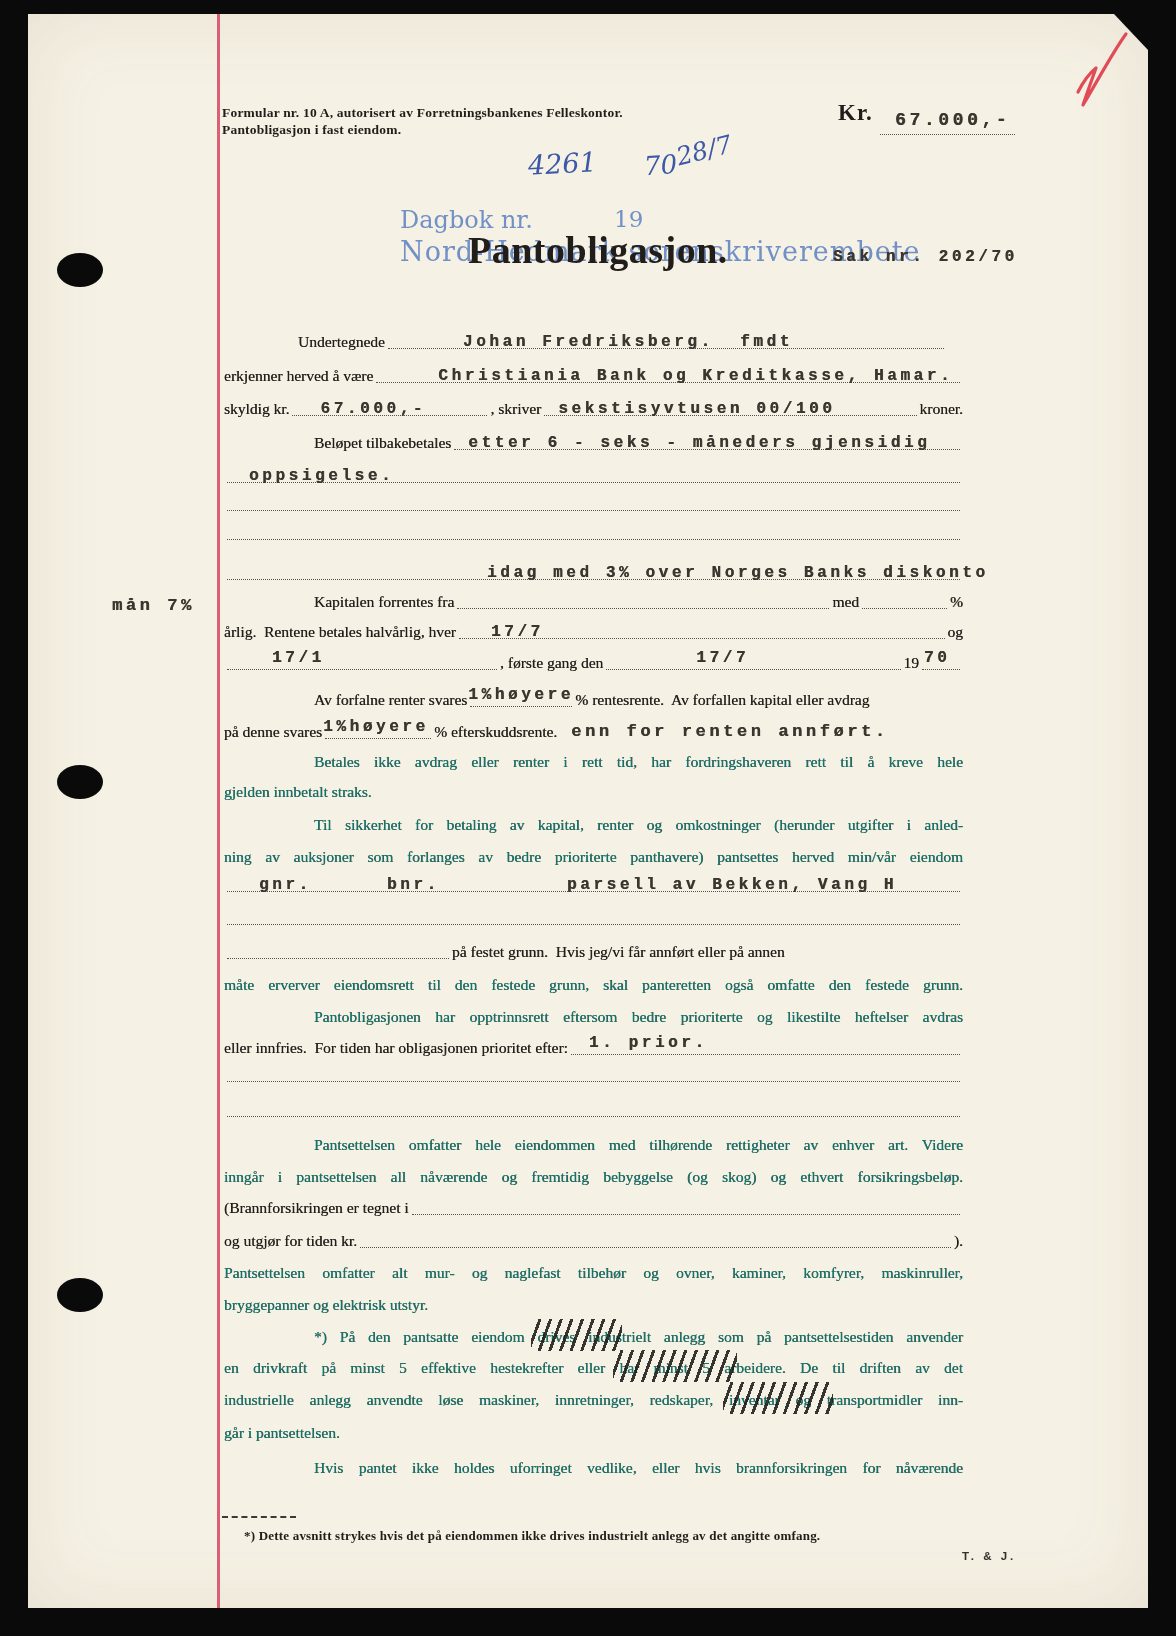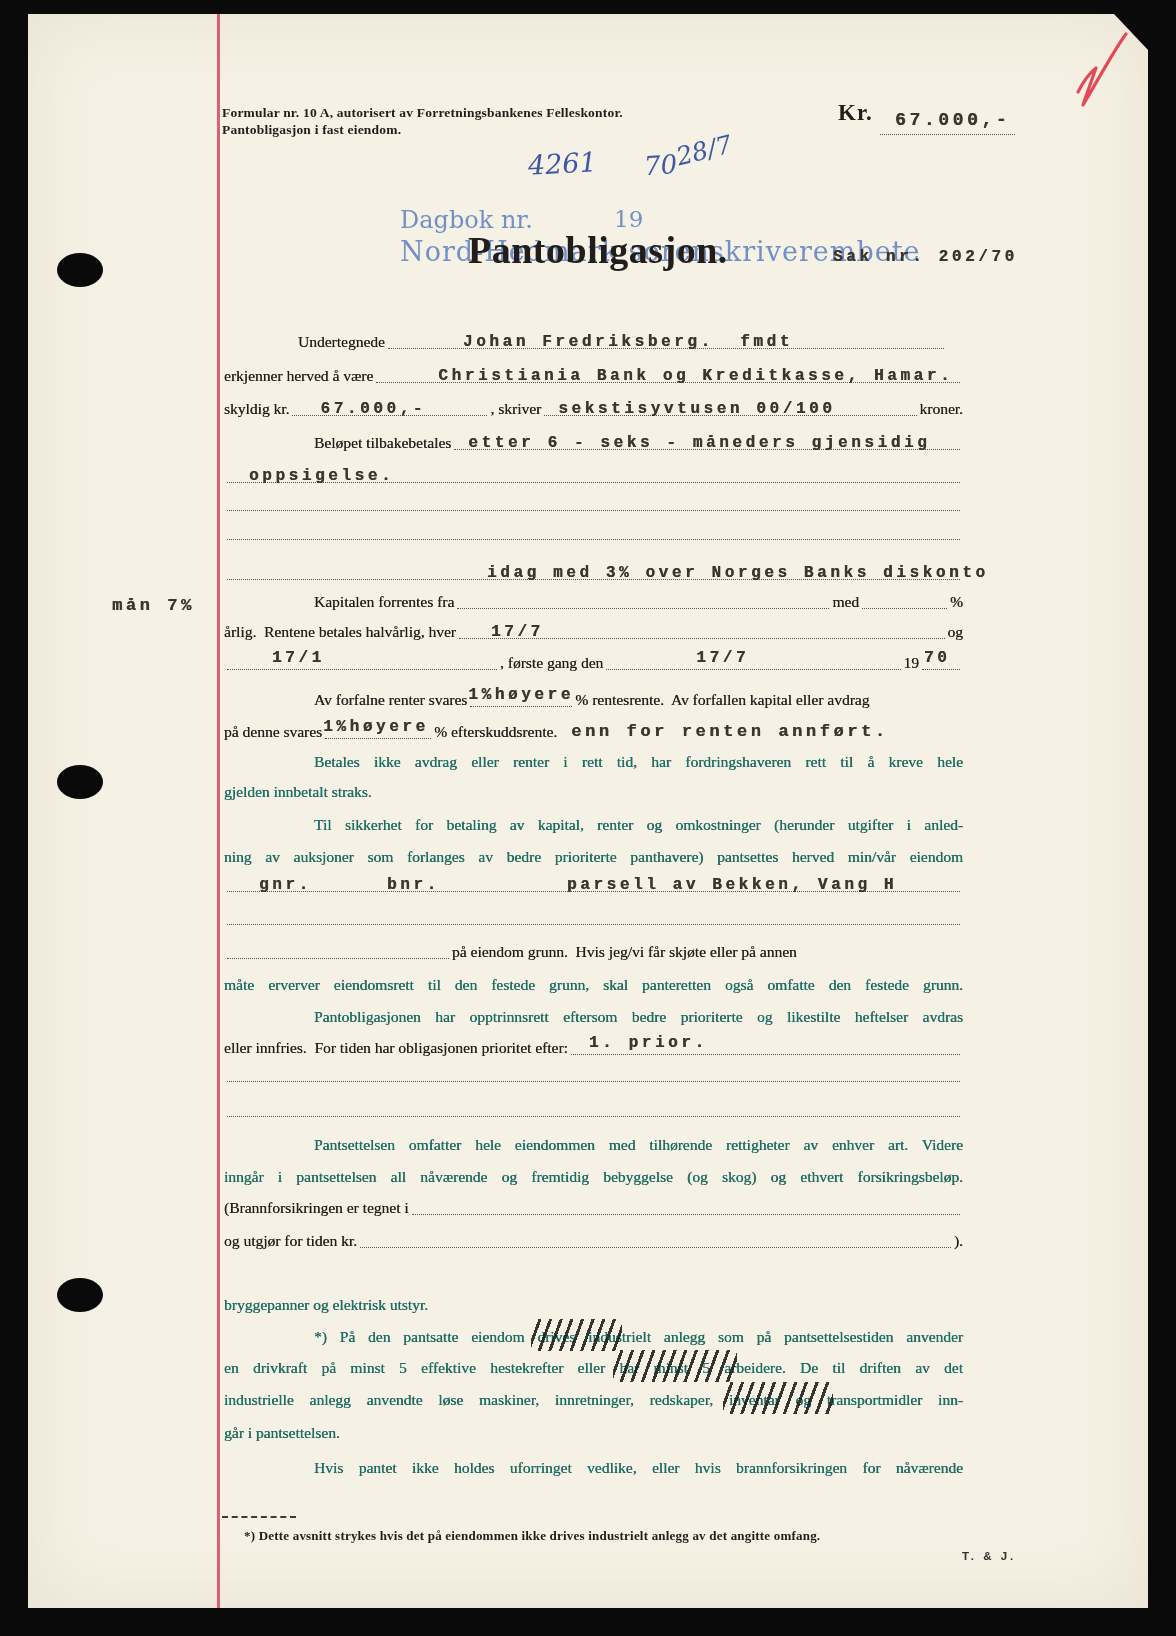--- a/index.html
+++ b/index.html
@@ -184,21 +184,21 @@
       <span class="tw tw-abs" style="left:340px">parsell av Bekken, Vang H</span>
     </span>
   </div>
 
   <div class="row" style="left:224px;top:907px;width:739px">
       <span class="fill"></span>
     </div>
 
   <div class="row" style="left:224px;top:941px;width:739px">
     <span class="fillw" style="width:222px"></span>
-    <span class="pl" style="flex:1">på eiendom grunn.  Hvis jeg/vi får skjøte eller på annen</span>
+    <span class="pl" style="flex:1">på festet grunn.  Hvis jeg/vi får annført eller på annen</span>
   </div>
 
   <div class="pr just" style="left:224px;top:975px;width:739px">måte erverver eiendomsrett til den festede grunn, skal panteretten også omfatte den festede grunn.</div>
   <div class="pr just" style="left:314px;top:1007px;width:649px">Pantobligasjonen har opptrinnsrett eftersom bedre prioriterte og likestilte heftelser avdras</div>
 
   <div class="row" style="left:224px;top:1037px;width:739px">
     <span class="pl">eller innfries.  For tiden har obligasjonen prioritet efter:</span>
     <span class="fill">
       <span class="tw tw-up" style="left:18px">1. prior.</span>
     </span>
@@ -218,20 +218,21 @@
     <span class="pl">(Brannforsikringen er tegnet i</span>
     <span class="fill"></span>
   </div>
 
   <div class="row" style="left:224px;top:1230px;width:739px">
     <span class="pl">og utgjør for tiden kr.</span>
     <span class="fill"></span>
     <span class="pl">).</span>
   </div>
 
+  <div class="pr just" style="left:224px;top:1263px;width:739px">Pantsettelsen omfatter alt mur- og naglefast tilbehør og ovner, kaminer, komfyrer, maskinruller,</div>
   <div class="pr" style="left:224px;top:1295px">bryggepanner og elektrisk utstyr.</div>
 
   <div class="pr just" style="left:314px;top:1327px;width:649px">
     <span>*) På den pantsatte eiendom </span><span class="xo">drives indu</span><span>strielt anlegg som på pantsettelsestiden anvender</span>
   </div>
   <div class="pr just" style="left:224px;top:1358px;width:739px">
     <span>en drivkraft på minst 5 effektive hestekrefter eller </span><span class="xo">har minst 5 a</span><span>rbeidere. De til driften av det</span>
   </div>
   <div class="pr just" style="left:224px;top:1390px;width:739px">
     <span>industrielle anlegg anvendte løse maskiner, innretninger, redskaper, </span><span class="xo">inventar og </span><span>transportmidler inn-</span>

